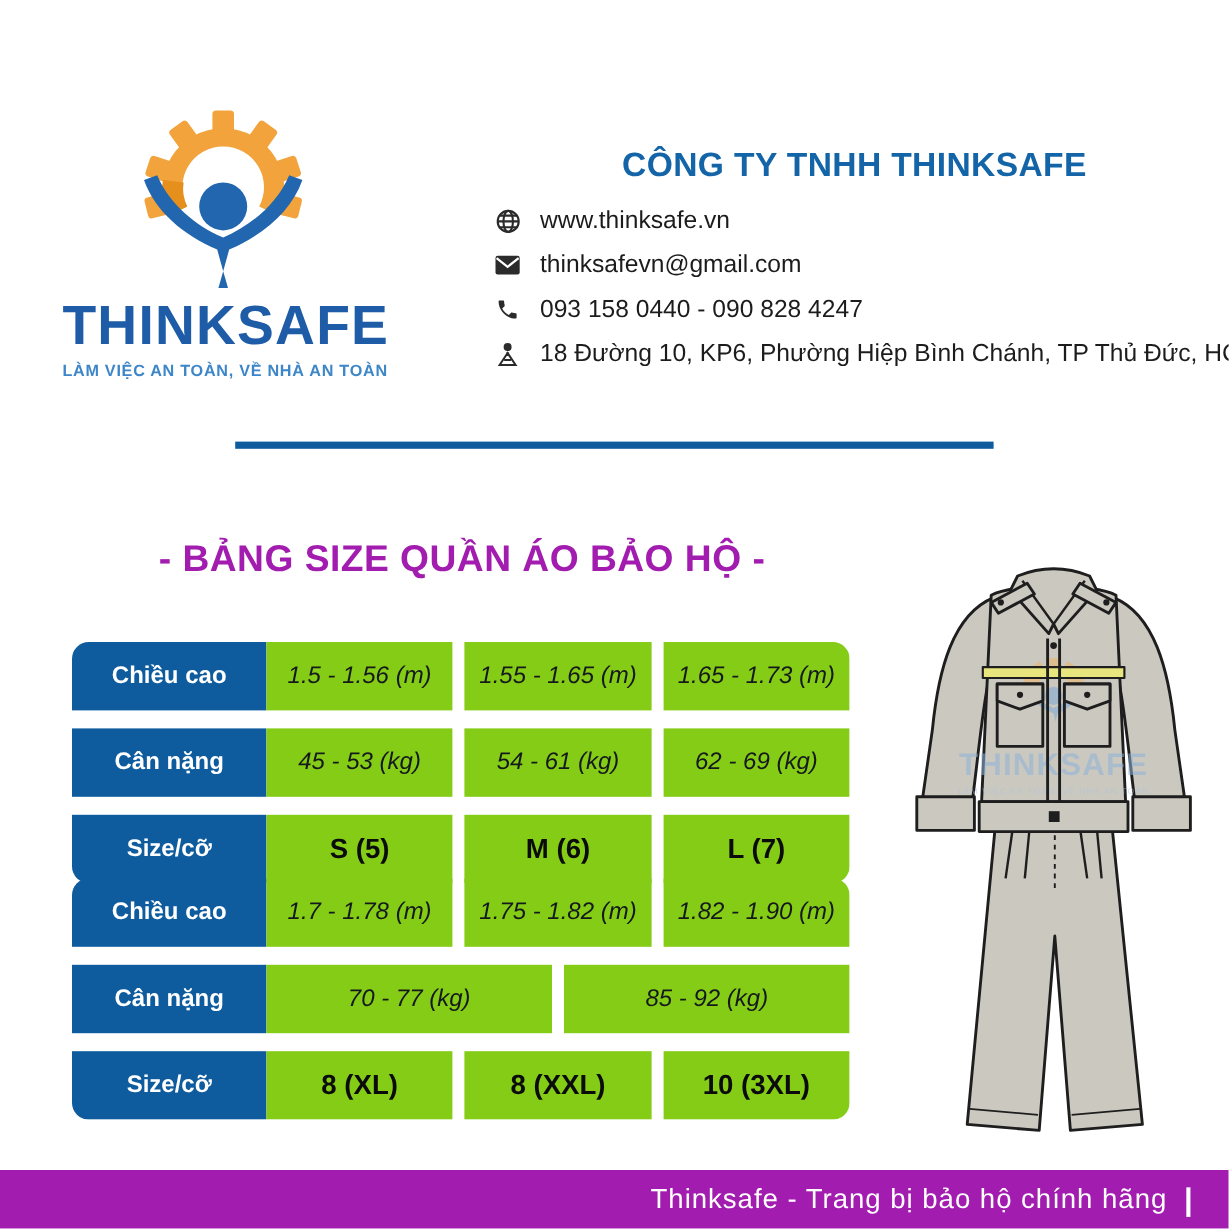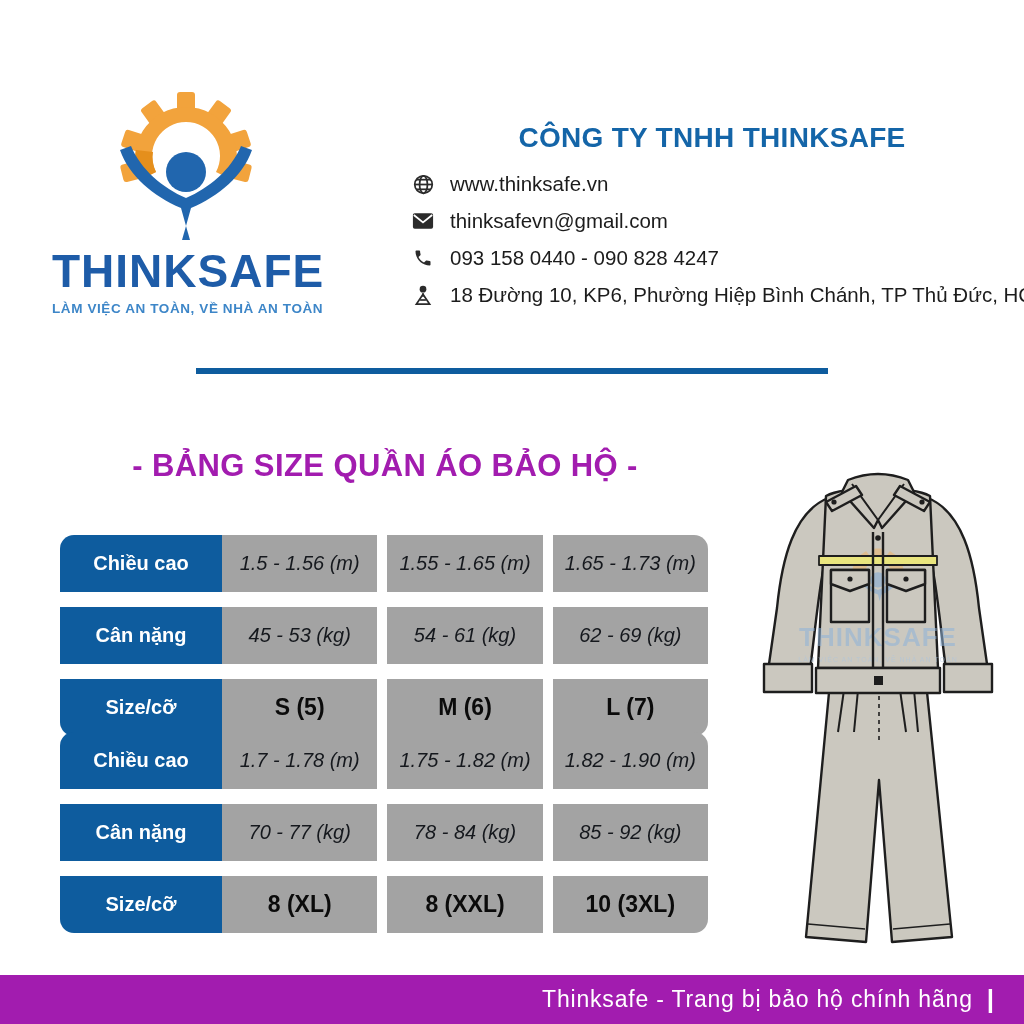--- a/index.html
+++ b/index.html
@@ -26,21 +26,21 @@
 
   .size-table{position:absolute;left:60px;width:648px;border-radius:14px;overflow:hidden;
     display:flex;flex-direction:column;gap:15px;}
   .size-table.t1{top:535px;}
   .size-table.t2{top:732px;}
   .trow{display:flex;gap:0;height:57px;}
   .lcell{width:162px;flex:0 0 162px;background:#0E5C9E;color:#ffffff;
     display:flex;align-items:center;justify-content:center;
     font-size:20px;font-weight:bold;}
   .dcells{flex:1;display:flex;gap:10px;margin-left:0;}
-  .dcell{flex:1;background:#a3a3a3;display:flex;align-items:center;justify-content:center;
+  .dcell{flex:1;background:#84cc16;display:flex;align-items:center;justify-content:center;
     font-size:20px;font-style:italic;color:#15181d;}
   .trow.size-row .dcell{font-style:normal;font-weight:bold;font-size:23px;color:#0b0b0b;}
 
   
   .garment{position:absolute;left:742px;top:440px;}
 
   
   .footer-bar{position:absolute;left:0;top:975px;width:1024px;height:49px;background:#a21caf;
     display:flex;align-items:center;justify-content:flex-end;padding-right:30px;box-sizing:border-box;}
   .footer-text{color:#ffffff;font-size:23px;letter-spacing:.8px;}
@@ -164,21 +164,20 @@
       <div class="dcells">
         <div class="dcell">1.7 - 1.78 (m)</div>
         <div class="dcell">1.75 - 1.82 (m)</div>
         <div class="dcell">1.82 - 1.90 (m)</div>
       </div>
     </div>
     <div class="trow">
       <div class="lcell">Cân nặng</div>
       <div class="dcells">
         <div class="dcell">70 - 77 (kg)</div>
-        <div class="dcell">78 - 84 (kg)</div>
         <div class="dcell">85 - 92 (kg)</div>
       </div>
     </div>
     <div class="trow size-row">
       <div class="lcell">Size/cỡ</div>
       <div class="dcells">
         <div class="dcell">8 (XL)</div>
         <div class="dcell">8 (XXL)</div>
         <div class="dcell">10 (3XL)</div>
       </div>

